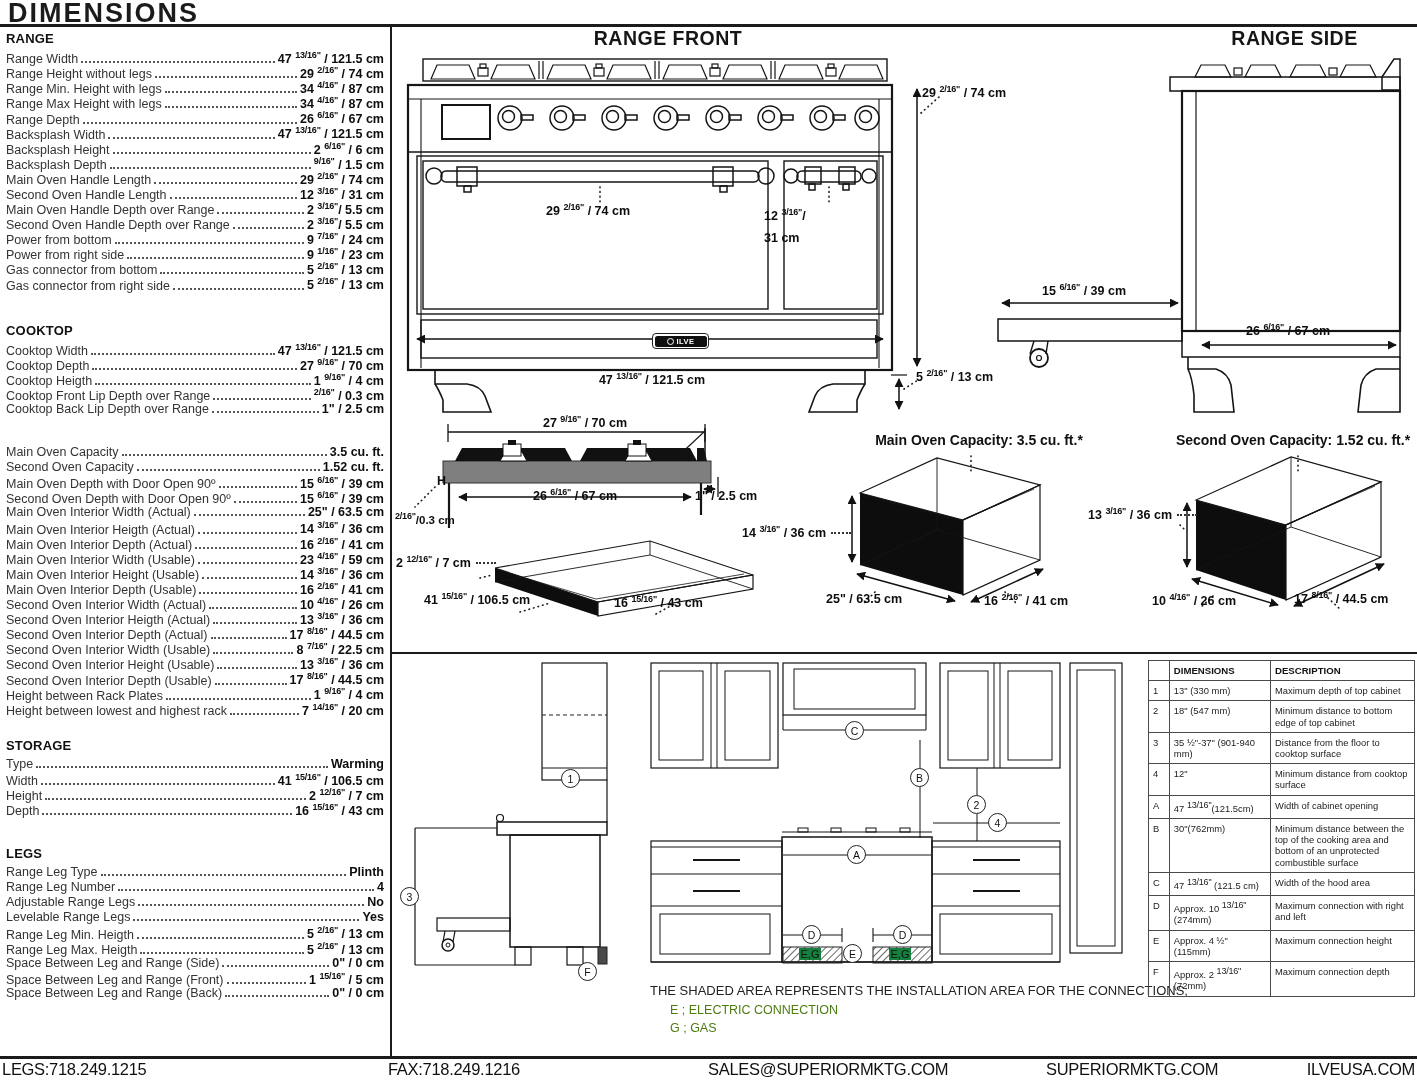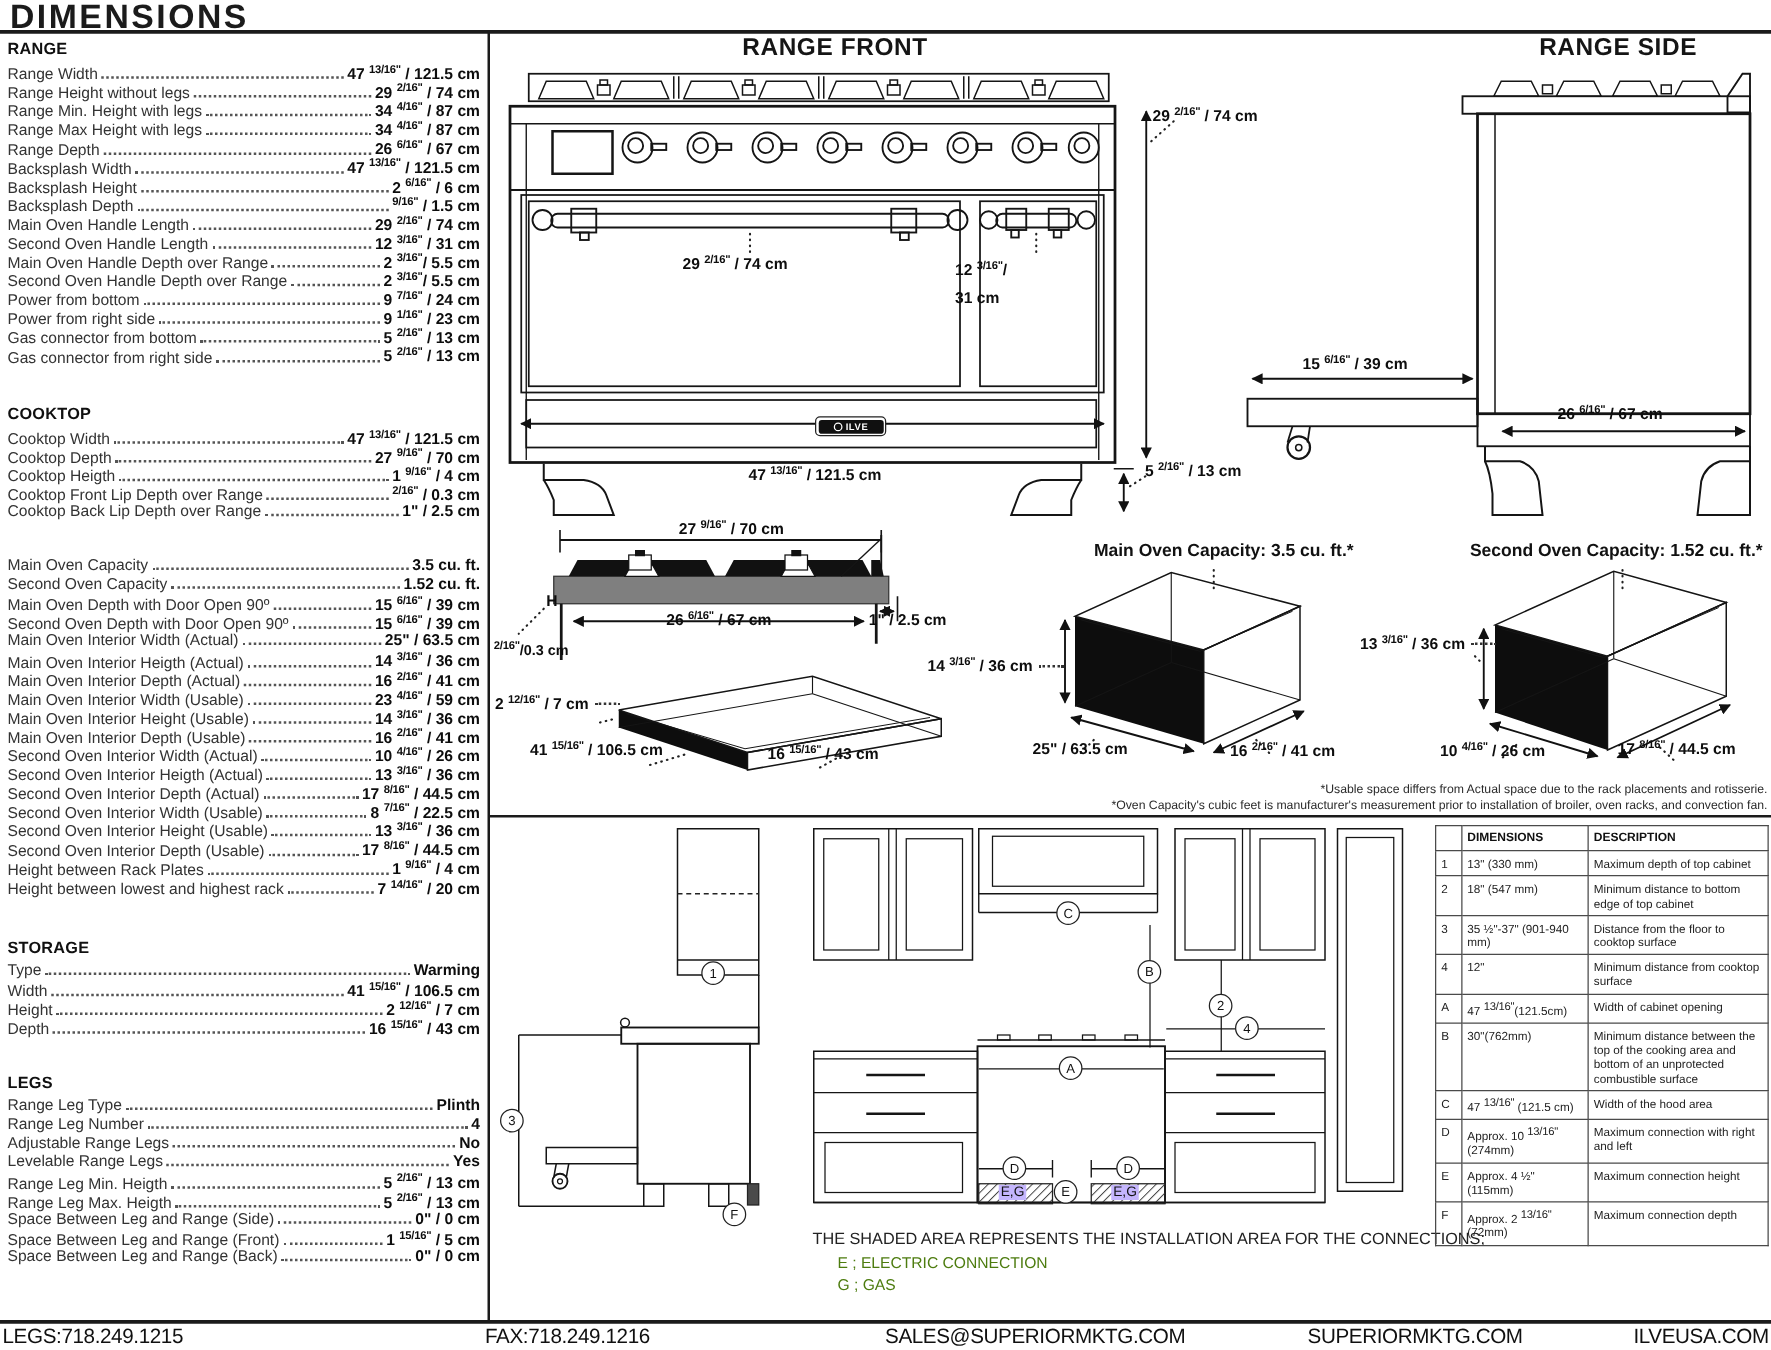--- a/index.html
+++ b/index.html
@@ -37,21 +37,21 @@
   
   .badge{position:absolute;border:1.2px solid #222;border-radius:4px;padding:1.5px;background:#fff;}
   .badge .pill{background:#101010;color:#fff;font-size:7.5px;font-weight:bold;border-radius:2.5px;
                padding:1px 12px;display:flex;align-items:center;gap:3px;letter-spacing:.5px;}
   .badge .dot{width:7px;height:7px;border-radius:50%;border:1.4px solid #fff;box-sizing:border-box;display:inline-block;}
   
   .footnotes{position:absolute;left:834px;top:626px;width:580px;text-align:right;font-size:9.8px;line-height:12.5px;color:#2a2a2a;}
   .install-note{position:absolute;left:650px;top:983px;font-size:13px;color:#222;}
   .legend-line{position:absolute;left:670px;font-size:12.5px;color:#4d7c0f;}
   .eg-chip{position:absolute;width:50px;text-align:center;font-size:11px;color:#111;}
-  .eg-chip span{background:#c4b5fd;padding:0 2px;}
+  .eg-chip span{background:#15803d;padding:0 2px;}
   
   .spec-table{position:absolute;left:1148px;top:660px;width:267px;border-collapse:collapse;table-layout:fixed;
               font-size:9.4px;line-height:11.2px;color:#222;}
   .spec-table th,.spec-table td{border:1.2px solid #4a4a4a;padding:4px 4px;vertical-align:top;text-align:left;font-weight:normal;}
   .spec-table thead th{font-weight:bold;font-size:9.6px;color:#111;}
   .col-key{width:20px;}.col-dim{width:97px;}.col-desc{width:138px;}
   
   .footer-item{position:absolute;top:1060px;font-size:16.5px;letter-spacing:-.3px;color:#101010;white-space:nowrap;}
 </style>
 </head>
@@ -272,21 +272,21 @@
           <span class="lbl">Height between Rack Plates</span>
           <span class="leader"></span>
           <span class="val">1 <sup class="fr">9/16"</sup> / 4 cm</span>
         </div>
         <div class="spec-row">
           <span class="lbl">Height between lowest and highest rack</span>
           <span class="leader"></span>
           <span class="val">7 <sup class="fr">14/16"</sup> / 20 cm</span>
         </div>
       </div>
-      <div style="margin-top: 32px;">
+      <div style="margin-top: 20px;">
         <div class="spec-heading">STORAGE</div>
         <div class="spec-row">
           <span class="lbl">Type</span>
           <span class="leader"></span>
           <span class="val">Warming</span>
         </div>
         <div class="spec-row">
           <span class="lbl">Width</span>
           <span class="leader"></span>
           <span class="val">41 <sup class="fr">15/16"</sup> / 106.5 cm</span>
@@ -692,24 +692,20 @@
   <div class="dlabel" style="left:1152px;top:592px;">10 <sup class="fr">4/16"</sup> / 26 cm</div>
   <div class="dlabel" style="left:1294px;top:590px;">17 <sup class="fr">8/16"</sup> / 44.5 cm</div>
 
   <div class="badge" style="left:652px;top:333px;position:absolute;">
     <span class="pill">
         <span class="dot"></span>
         <span>ILVE</span>
       </span>
   </div>
 
-  <div class="footnotes">
-    <div>*Usable space differs from Actual space due to the rack placements and rotisserie.</div>
-    <div>*Oven Capacity's cubic feet is manufacturer's measurement prior to installation of broiler, oven racks, and convection fan.</div>
-  </div>
 
   <div class="install-note">THE SHADED AREA REPRESENTS THE INSTALLATION AREA FOR THE CONNECTIONS;</div>
   <div class="legend-line" style="top:1003px;">E ; ELECTRIC CONNECTION</div>
   <div class="legend-line" style="top:1021px;">G ; GAS</div>
 
   <div class="eg-chip" style="left:785px;top:948px;"><span>E,G</span></div>
   <div class="eg-chip" style="left:875px;top:948px;"><span>E,G</span></div>
 
   <div>
       <div class="marker" style="left: 561px; top: 769px;">1</div>

